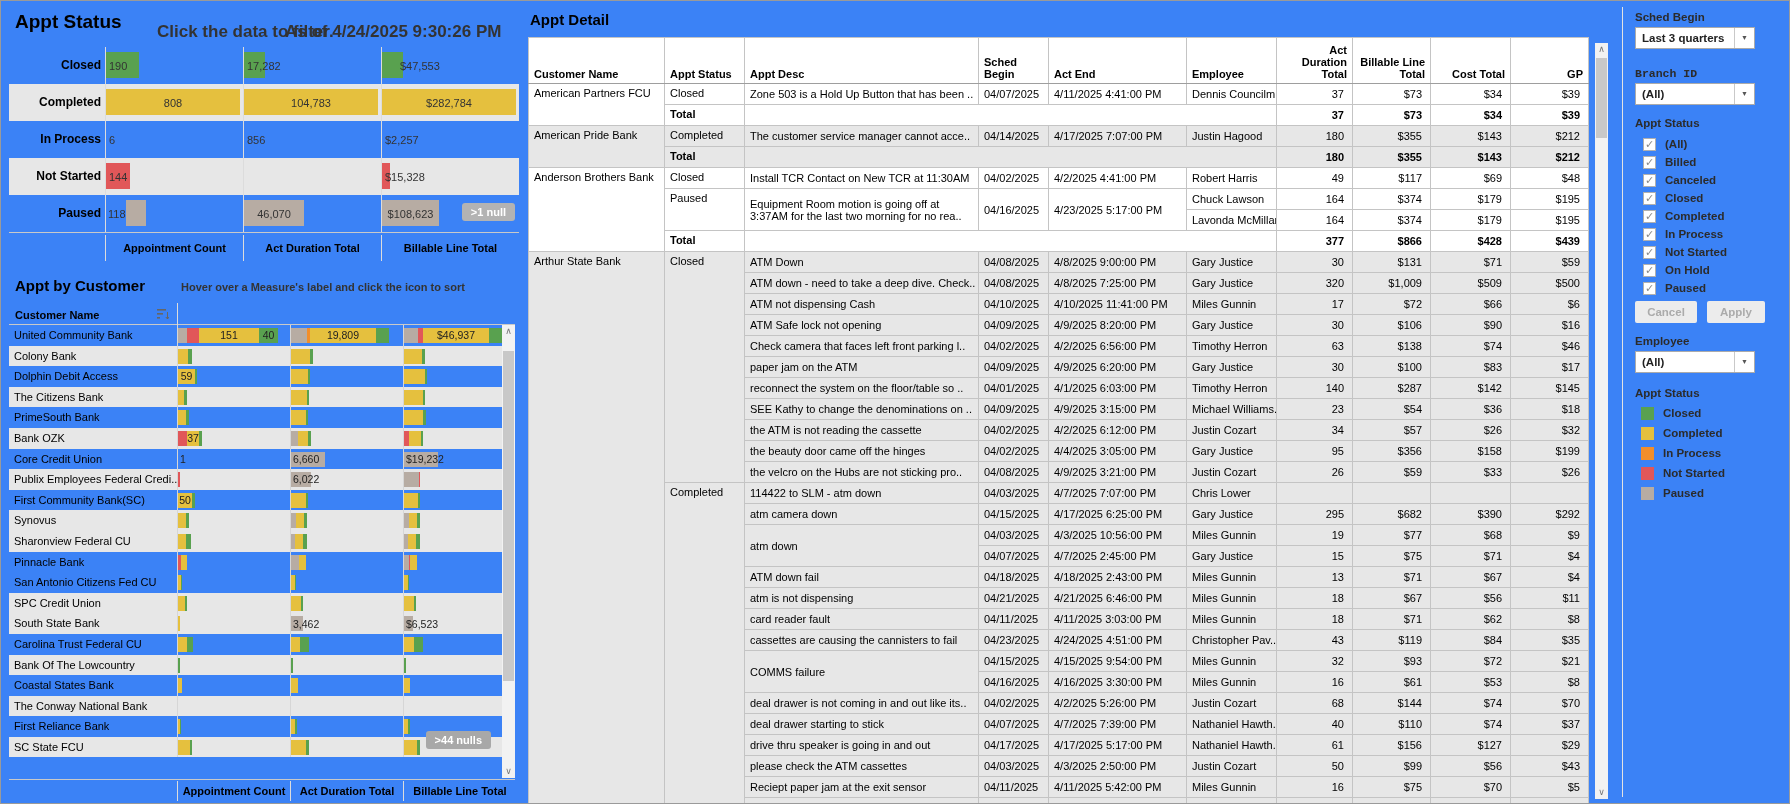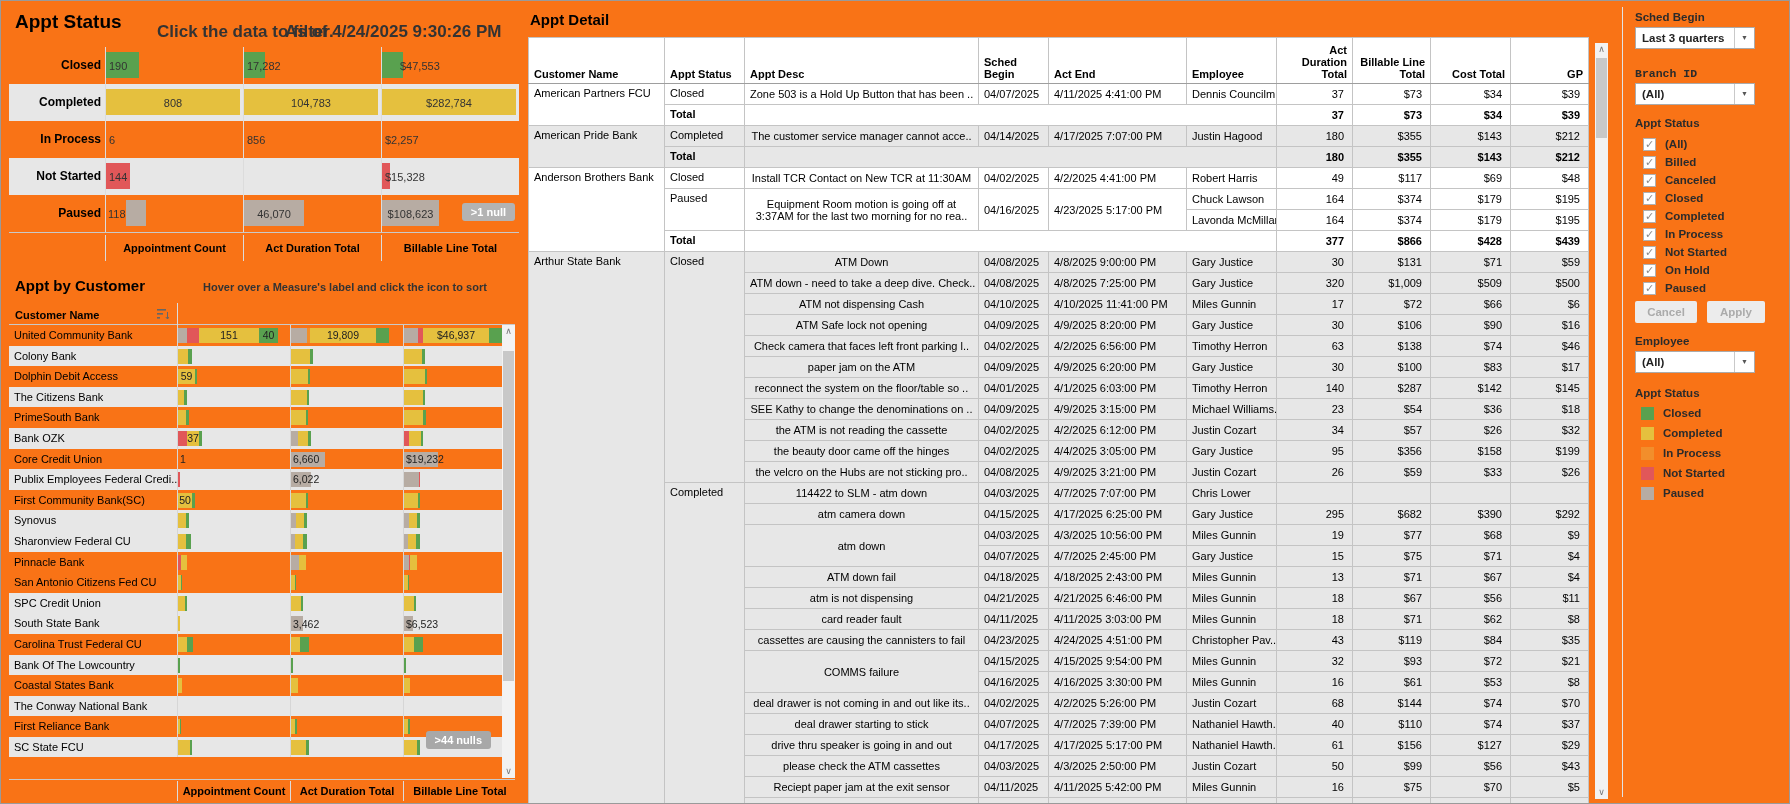--- a/index.html
+++ b/index.html
@@ -1,17 +1,17 @@
 <!DOCTYPE html>
 <html><head>
 <meta charset="utf-8">
 <style>
   * { box-sizing: border-box; margin: 0; padding: 0; }
   body { font-family: "Liberation Sans", sans-serif; background: #fff; }
-  .page { position: relative; width: 1790px; height: 804px; background: #f97316;
+  .page { position: relative; width: 1790px; height: 804px; background: #3b82f6;
           border: 1px solid #9a9a9a; overflow: hidden; }
 
   
   #status-panel { position: absolute; left: 8px; top: 6px; width: 512px; height: 262px; }
   .big-title { position: absolute; left: 6px; top: 4px; font-size: 19px; font-weight: bold; color: #000; }
   .sub-note { position: absolute; top: 15px; font-size: 17px; font-weight: bold; color: #333; white-space: nowrap; }
   #status-chart { position: absolute; left: 0; top: 40px; width: 510px; }
   .srow { position: relative; height: 37px; width: 510px; }
   .srow.band { background: #e7e7e7; }
   .slabel { position: absolute; left: 0; top: 0; width: 92px; height: 37px; line-height: 37px;
@@ -25,21 +25,21 @@
   #status-footer { position: absolute; left: 0; top: 228px; width: 510px; height: 26px; }
   .sfoot-cell { position: absolute; top: 0; width: 138px; height: 26px; line-height: 26px; text-align: center;
                 font-size: 11px; font-weight: bold; color: #000; border-left: 1px solid #dcdcdc; }
   .null-badge { position: absolute; background: #b3b3b3; color: #fff; font-size: 11px; font-weight: bold;
                 border-radius: 3px; padding: 3px 9px; white-space: nowrap; }
   #status-null-badge { right: 6px; top: 196px; }
 
   
   #cust-panel { position: absolute; left: 8px; top: 276px; width: 512px; height: 526px; }
   .med-title { position: absolute; left: 6px; top: 0; font-size: 15px; font-weight: bold; color: #000; }
-  #cust-sub { position: absolute; left: 172px; top: 4px; font-size: 11px; font-weight: bold; color: #333; white-space: nowrap; margin-left: 22px; }
+  #cust-sub { position: absolute; left: 172px; top: 4px; font-size: 11px; font-weight: bold; color: #333; white-space: nowrap; }
   #cust-header { position: absolute; left: 0; top: 26px; width: 506px; height: 22px; border-bottom: 1px solid #c9c9c9; }
   #cust-header .hname { position: absolute; left: 6px; bottom: 3px; font-size: 11px; font-weight: bold; color: #000; }
   #cust-header .hsep { position: absolute; left: 168px; top: 0; height: 22px; border-left: 1px solid #dcdcdc; }
   #sort-icon { position: absolute; left: 148px; bottom: 4px; width: 12px; height: 11px; }
   #cust-rows { position: absolute; left: 0; top: 48px; width: 506px; height: 453px; overflow: hidden; }
   .crow { position: relative; height: 20.6px; width: 506px; }
   .crow.band { background: #e7e7e7; }
   .cname { position: absolute; left: 0; top: 0; width: 168px; height: 20.6px; line-height: 20.6px;
            padding-left: 5px; font-size: 11px; color: #000; white-space: nowrap; overflow: hidden; }
   .ccell { position: absolute; top: 0; height: 20.6px; width: 113px; border-left: 1px solid #d6d6d6; }
@@ -67,21 +67,21 @@
   #detail-clip { position: absolute; left: 527px; top: 36px; width: 1064px; height: 766px; overflow: hidden; }
   #detail-table { border-collapse: collapse; table-layout: fixed; width: 1060px; background: #fff; }
   #detail-table th, #detail-table td { border: 1px solid #c4c4c4; font-size: 11px; color: #000;
       padding: 3px 5px; overflow: hidden; }
   #detail-table thead th { height: 46px; vertical-align: bottom; font-weight: bold; text-align: left;
       background: #fff; border-bottom: 1px solid #9e9e9e; }
   #detail-table thead th.num { text-align: right; }
   #detail-table td.num { text-align: right; padding-right: 8px; white-space: nowrap; }
   #detail-table td.cust, #detail-table td.status { vertical-align: top; white-space: nowrap; }
   #detail-table td.date, #detail-table td.emp { white-space: nowrap; }
-  #detail-table td.desc { white-space: nowrap; text-align: center; }
+  #detail-table td.desc { white-space: nowrap; }
   #detail-table td.desc.wrap { white-space: normal; }
   #detail-table tr { height: 21px; }
   #detail-table tr.shade td { background: #e7e7e7; }
   #detail-table tr.group-start td { border-top: 1px solid #9e9e9e; }
   #detail-table tr.total td { font-weight: bold; }
 
   
   #v-sep { position: absolute; left: 1621px; top: 6px; bottom: 6px; border-left: 1px solid #e3e3e3; }
   #filters { position: absolute; left: 1632px; top: 4px; width: 152px; height: 796px; font-size: 11.5px; color: #222; }
   .f-label { position: absolute; left: 2px; font-weight: 600; color: #2b2b2b; white-space: nowrap; }

